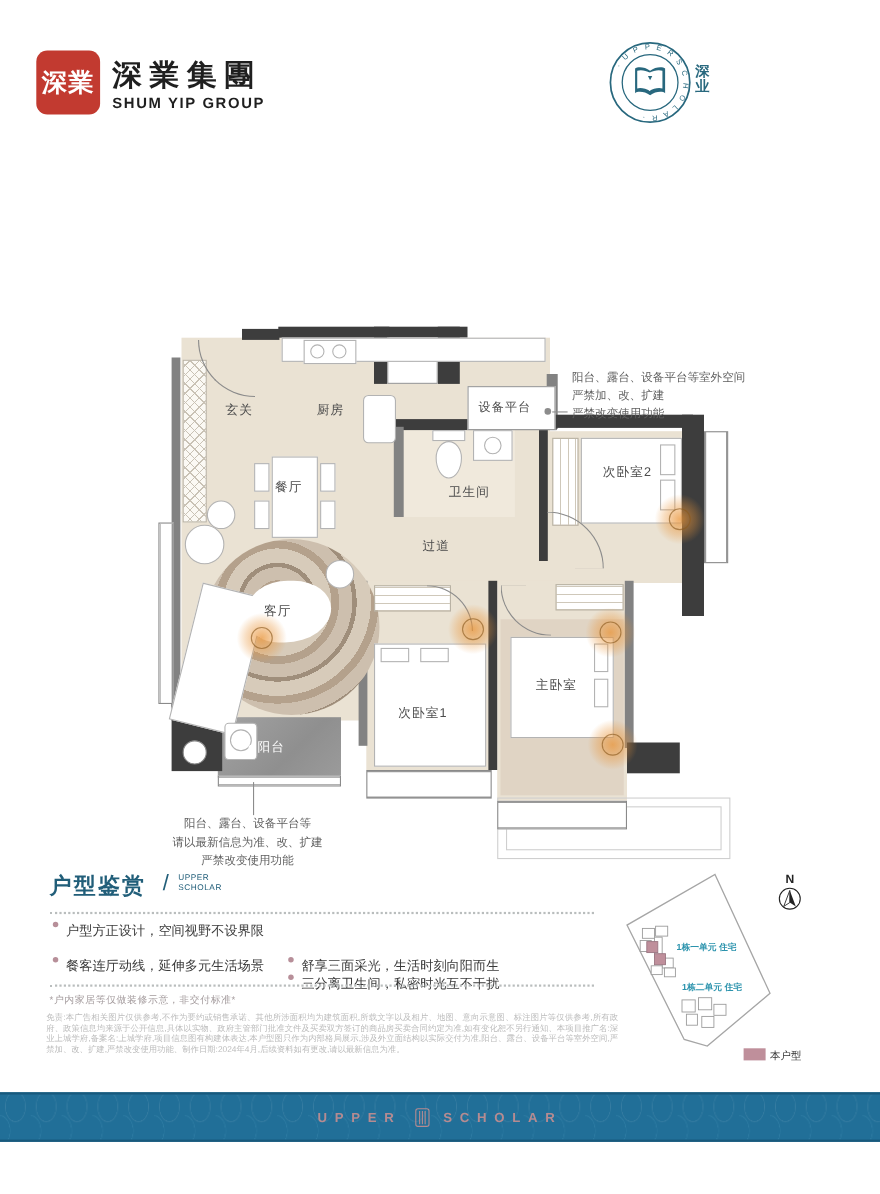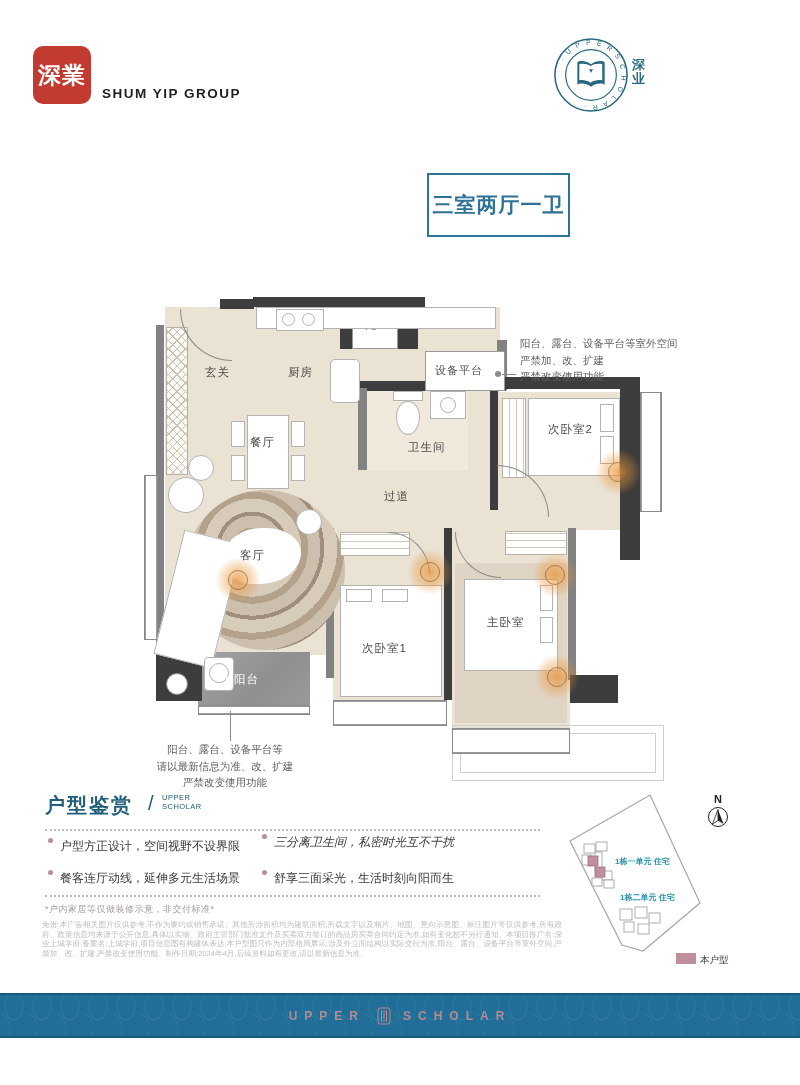--- a/index.html
+++ b/index.html
@@ -87,38 +87,38 @@
   .band span{color:#b58b91;font-size:12px;letter-spacing:7px;font-weight:bold;}
 </style>
 </head>
 <body>
 
 <div class="page">
 
   <div class="abs seal">
     <span>深業</span>
   </div>
+  <div class="abs co-cn">深業集團</div>
   <div class="abs co-en">SHUM YIP GROUP</div>
 
   <svg class="abs emblem" viewBox="0 0 80 80">
     <circle cx="40" cy="40" r="37" fill="none" stroke="#28687e" stroke-width="1.6"></circle>
     <circle cx="40" cy="40" r="26" fill="none" stroke="#28687e" stroke-width="1.2"></circle>
     <defs>
         <path id="ring" d="M 9,40 A 31,31 0 1 1 71,40 A 31,31 0 1 1 9,40"></path>
       </defs>
     <text font-size="7" fill="#28687e" letter-spacing="2" font-family="Liberation Sans,sans-serif">
       <textPath href="#ring" startOffset="14">· U P P E R S C H O L A R ·</textPath>
     </text>
     <path fill="#28687e" d="M40 29 C35 25 28 25 26 27 L26 50 C28 48 35 48 40 52 C45 48 52 48 54 50 L54 27 C52 25 45 25 40 29 Z M40 31 L40 48 C36 45 30 44.5 28 45.5 L28 29 C31 28 36 28.5 40 31 Z"></path>
     <path fill="#fff" d="M39.2 31 L39.2 48 C43 45 49 44.5 51.5 45.5 L51.5 29 C48.5 28 43.2 28.5 39.2 31 Z"></path>
     <path fill="#28687e" d="M38 34 L42 34 L40 38 Z"></path>
   </svg>
   <div class="abs brand-pre">深业</div>
 
-  <div class="abs badge-white">三室两厅一卫</div>
 
   <div class="abs" id="fp">
 
     <div class="fl" style="left:165px;top:22px;width:335px;height:160px;"></div>
     <div class="fl" style="left:165px;top:180px;width:175px;height:190px;"></div>
     <div class="fl" style="left:340px;top:180px;width:290px;height:65px;"></div>
     <div class="flb" style="left:365px;top:103px;width:103px;height:82px;"></div>
     <div class="fl" style="left:498px;top:107px;width:126px;height:118px;"></div>
     <div class="fl" style="left:333px;top:243px;width:116px;height:172px;"></div>
     <div class="fl" style="left:452px;top:243px;width:118px;height:200px;"></div>
@@ -244,21 +244,21 @@
   <div class="abs ft-en">
     <div>UPPER</div>
     <div>SCHOLAR</div>
   </div>
   <div class="dotsep" style="top:829px;"></div>
 
   <div class="bullet" style="left:48px;top:838px;">
       <i></i>
       <span>户型方正设计，空间视野不设界限</span>
     </div>
-  <div class="bullet" style="left:262px;top:834px;font-style:italic;">
+  <div class="bullet" style="left:262px;top:886px;">
       <i></i>
       <span>三分离卫生间，私密时光互不干扰</span>
     </div>
   <div class="bullet" style="left:48px;top:870px;">
       <i></i>
       <span>餐客连厅动线，延伸多元生活场景</span>
     </div>
   <div class="bullet" style="left:262px;top:870px;">
       <i></i>
       <span>舒享三面采光，生活时刻向阳而生</span>

